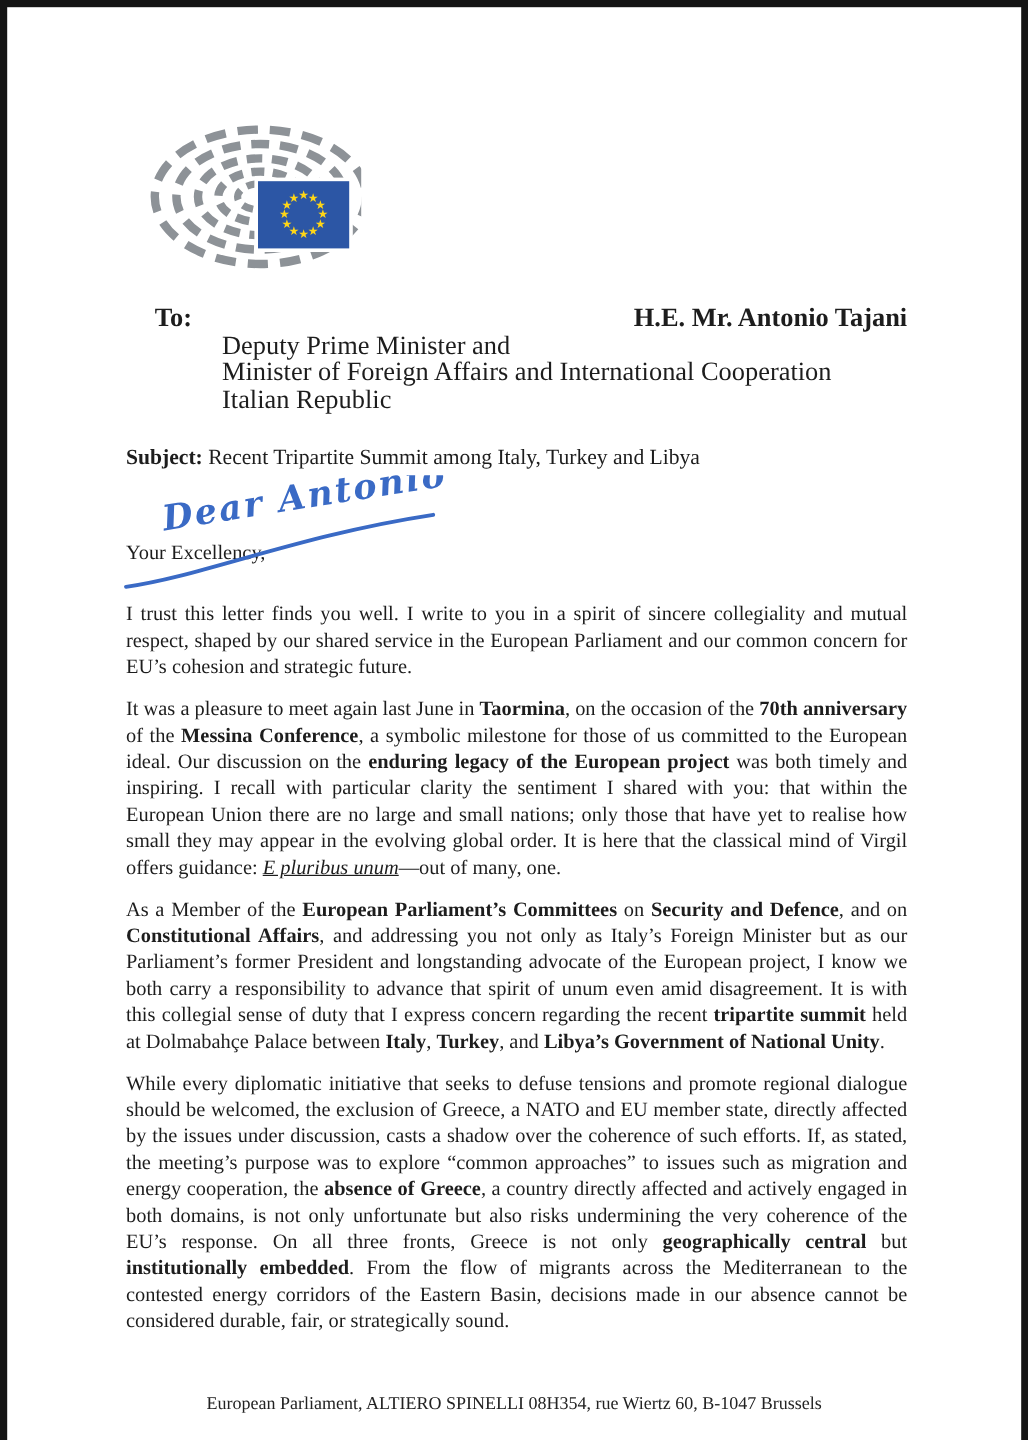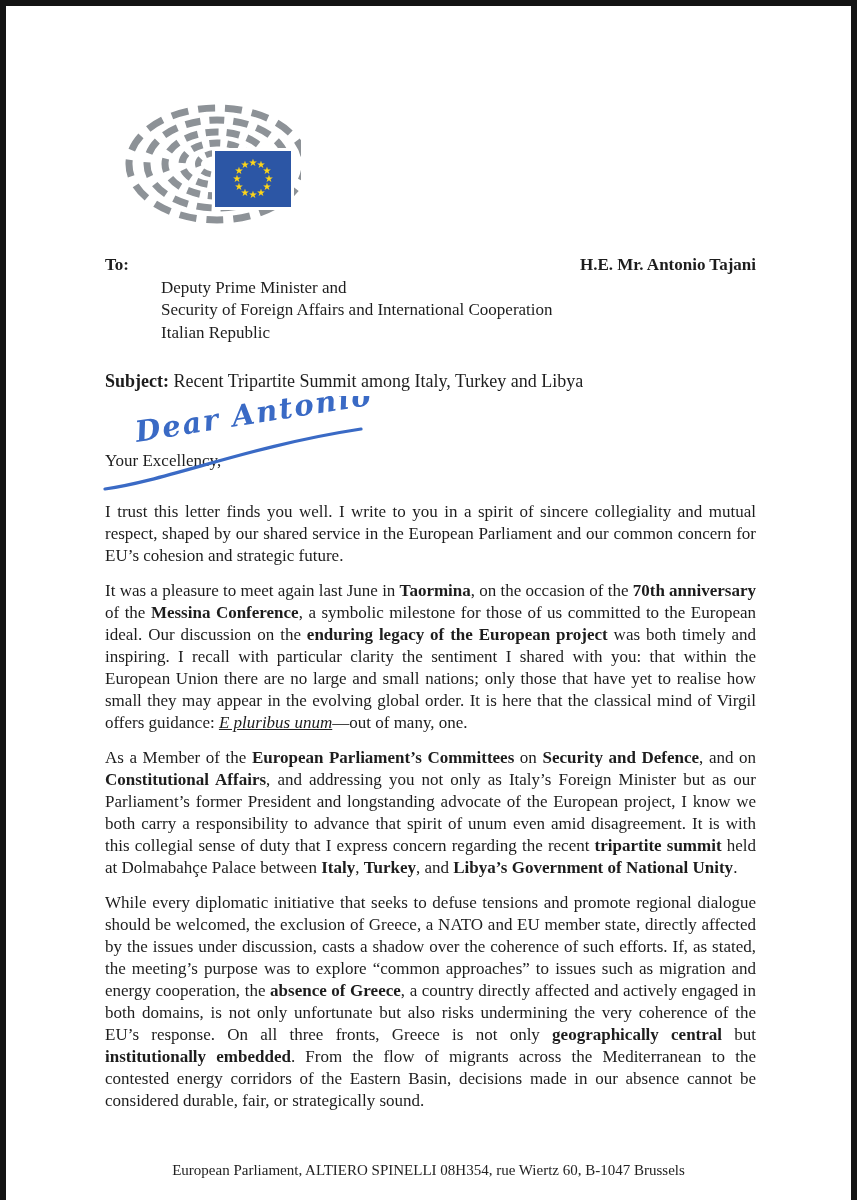--- a/index.html
+++ b/index.html
@@ -22,21 +22,21 @@
   .protocol{
     text-align:right;
     margin-top:8px;
     font-size:17px;line-height:22px;
   }
   .b{font-weight:bold;}
   .i{font-style:italic;text-decoration:underline;}
   
   .recipient{
     display:grid;grid-template-columns:56px 1fr;
-    margin-top:24px;font-size:17px;line-height:22.5px;
+    margin-top:24px;font-size:22px;line-height:22.5px;margin-left:24px;
   }
   .recipient .addr div:first-child{font-weight:bold;text-align:right;}
   
   .subject{margin-top:26px;font-size:18px;line-height:22px;}
   
   .salutation-wrap{position:relative;margin-top:58px;font-size:17px;line-height:22px;}
   .handwriting{position:absolute;left:-6px;top:-54px;pointer-events:none;}
   .hand-text{
     font-family:"DejaVu Serif", serif;
     font-style:italic;font-weight:bold;
@@ -89,21 +89,21 @@
         </g>
       </g>
     </svg>
 
 
     <div class="recipient">
       <div class="b">To:</div>
       <div class="addr">
         <div>H.E. Mr. Antonio Tajani</div>
         <div>Deputy Prime Minister and</div>
-        <div>Security of Foreign Affairs and International Cooperation</div>
+        <div>Minister of Foreign Affairs and International Cooperation</div>
         <div>Italian Republic</div>
       </div>
     </div>
 
     <div class="subject"><span class="b">Subject:</span><span> Recent Tripartite Summit among Italy, Turkey and Libya</span></div>
 
     <div class="salutation-wrap">
       <svg class="handwriting" width="330" height="105" viewBox="0 0 330 105">
         <path d="M6,93 C70,84 150,50 262,33" fill="none" stroke-width="3.2" stroke-linecap="round" stroke="#3a6ac5"></path>
         <text class="hand-text" x="38" y="46" transform="rotate(-9 38 46)" fill="#3a6ac5">Dear Antonio</text>

